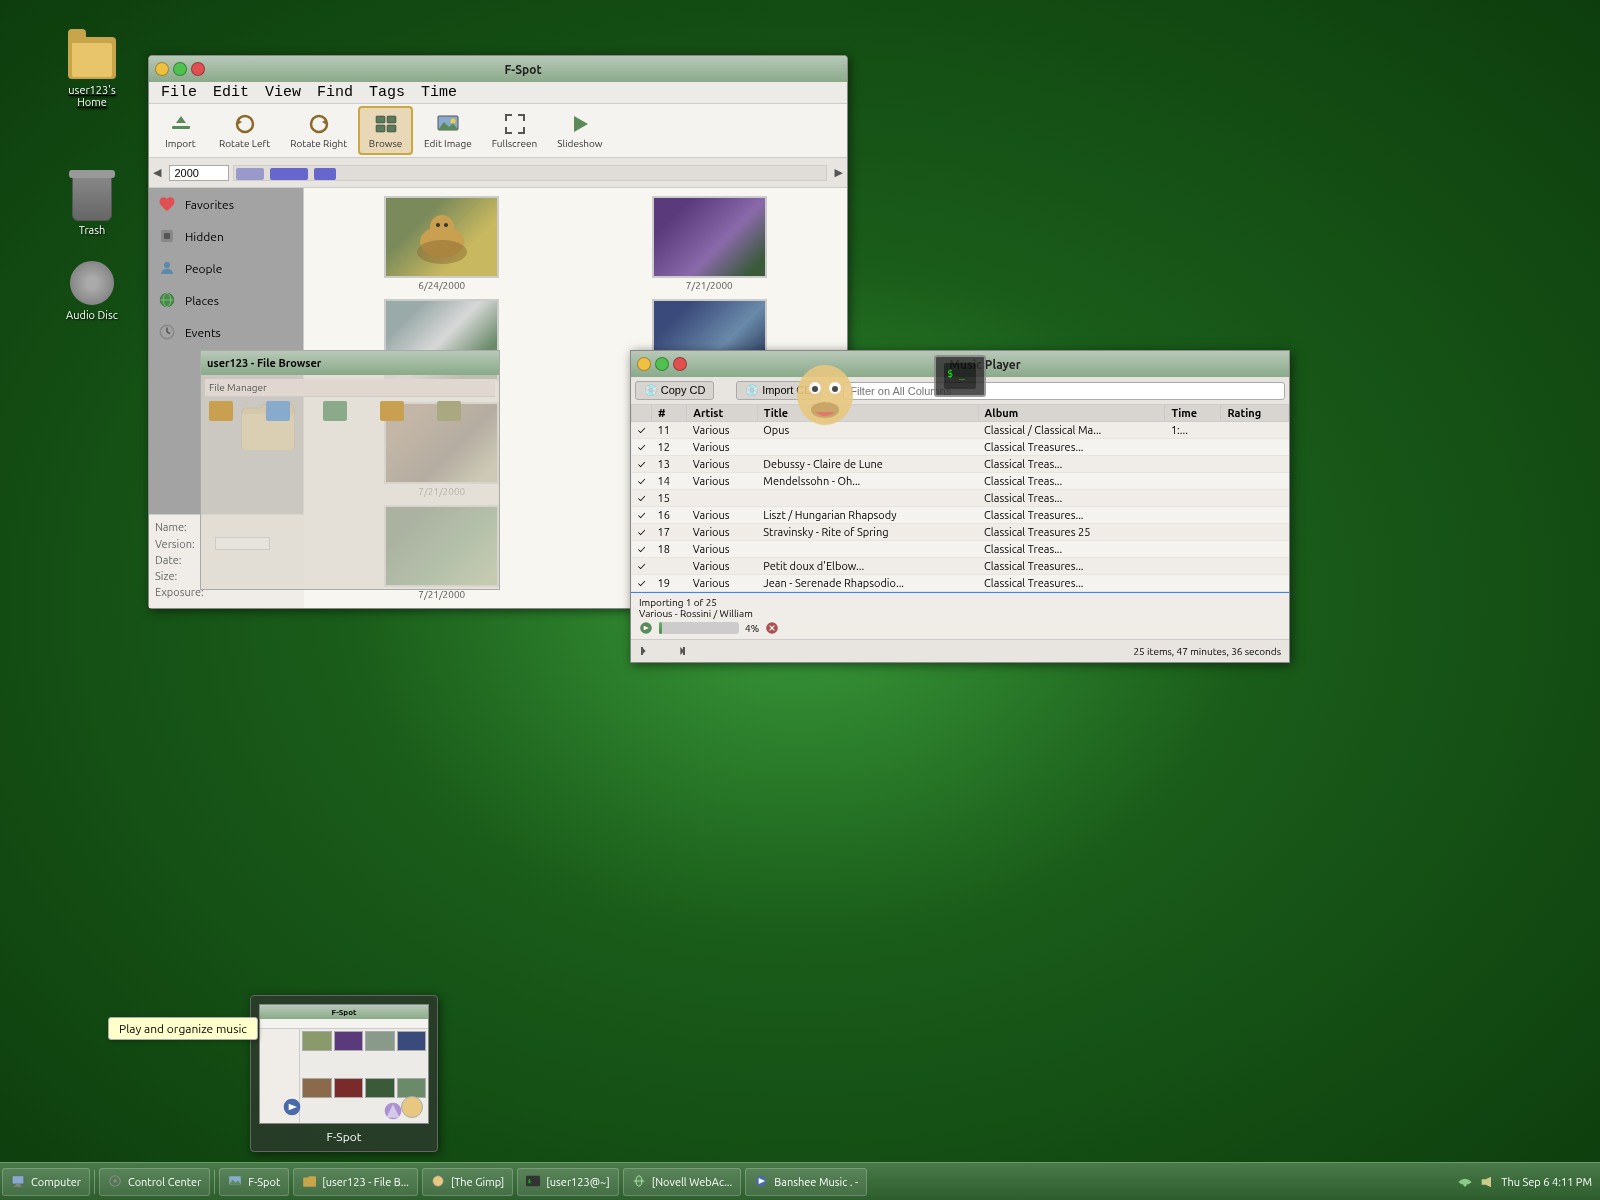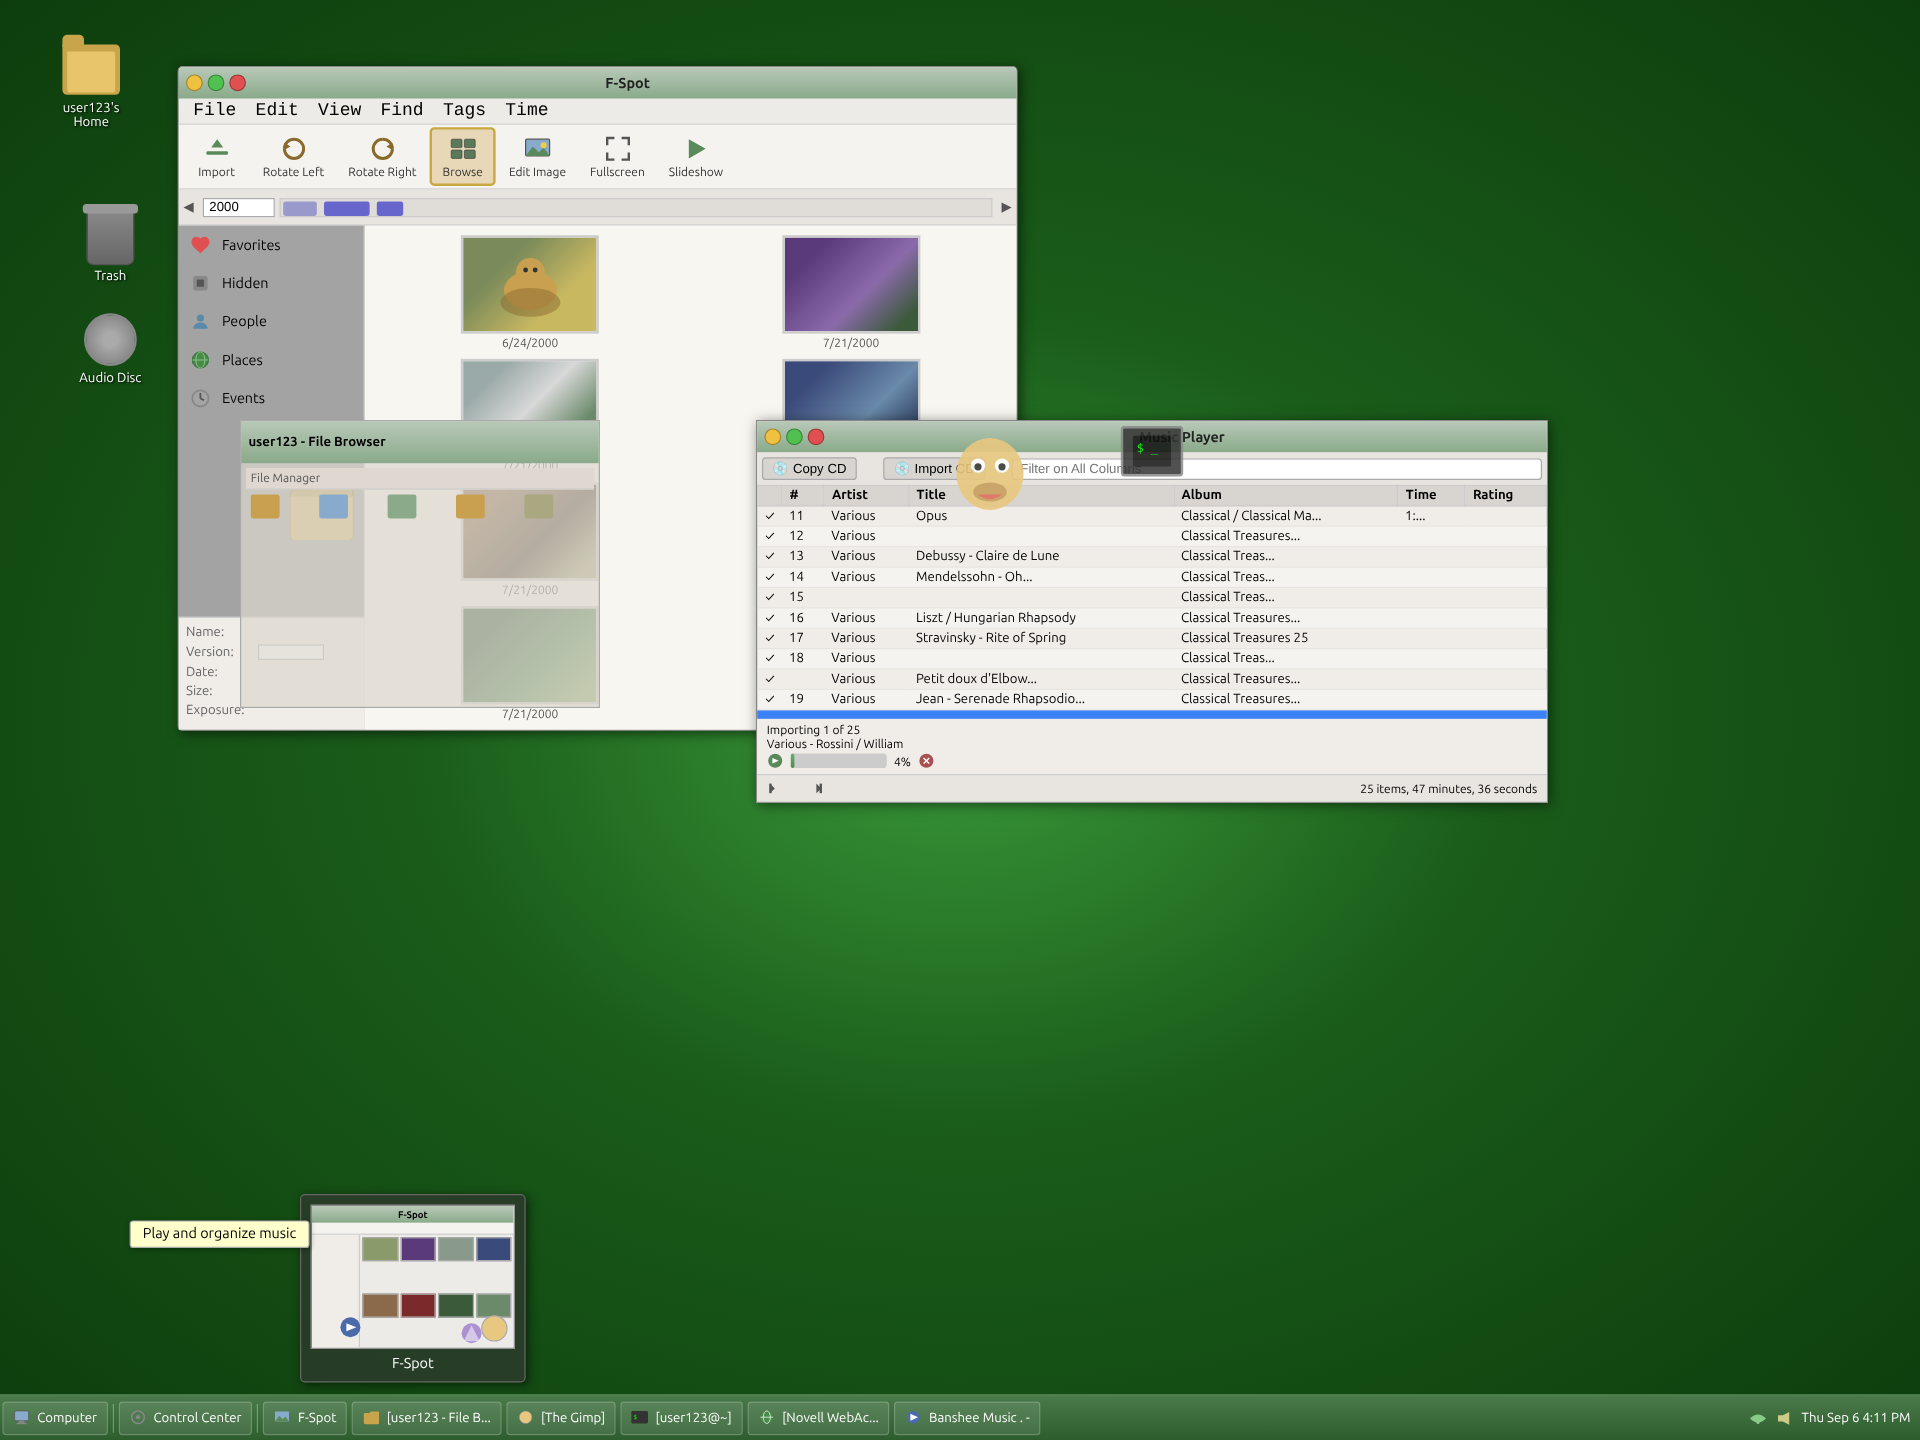--- a/index.html
+++ b/index.html
@@ -376,21 +376,21 @@
       font-size: 10px;
       border-top: 1px solid #ccc;
       display: flex;
       align-items: center;
       gap: 16px;
     }
     .import-progress {
       background: #f0ede8;
       padding: 4px 8px;
       font-size: 10px;
-      border-top: 7px solid #3b82f6;
+      border-top: 1px solid #3b82f6;
     }
     .progress-bar-container {
       background: #ccc;
       border-radius: 3px;
       height: 12px;
       width: 80px;
       display: inline-block;
       vertical-align: middle;
     }
     .progress-bar-fill {
@@ -448,21 +448,21 @@
       gap: 6px;
       font-size: 11px;
       color: white;
     }
   </style>
 </head>
 <body>
 
 <div class="desktop">
 
-  <div class="desktop-icon" style="left:36px; top:30px;">
+  <div class="desktop-icon" style="left:52px; top:30px;text-decoration:underline;">
     <div class="icon-img">
       <div class="icon-folder">
           <div class="icon-folder-inner"></div>
         </div>
     </div>
     <span class="icon-label">user123's Home</span>
   </div>
 
   <div class="desktop-icon" style="left:52px; top:170px;">
     <div class="icon-img">
@@ -841,21 +841,21 @@
         </svg>
       <svg width="16" height="16" viewBox="0 0 24 24">
           <polygon points="14,6 14,18 20,12" fill="#555"></polygon>
           <rect x="18" y="6" width="3" height="12" fill="#555"></rect>
         </svg>
       <span style="margin-left:auto;">25 items, 47 minutes, 36 seconds</span>
     </div>
   </div>
 
   <div style="position:absolute; top:350px; left:200px; width:300px; height:240px; background:rgba(220,215,205,0.7); border:1px solid #aaa; z-index:1;">
-    <div style="background:linear-gradient(to bottom,#b8c8b8,#8aaa8a); height:35px; display:flex; align-items:center; padding:0 6px; font-size:11px; font-weight:bold;">user123 - File Browser</div>
+    <div style="background:linear-gradient(to bottom,#b8c8b8,#8aaa8a); height:24px; display:flex; align-items:center; padding:0 6px; font-size:11px; font-weight:bold;">user123 - File Browser</div>
     <div style="font-size:9px; color:#555; padding:4px; overflow:hidden; height:216px;">
       <div style="background:#e0d8d0; height:18px; border-bottom:1px solid #ccc; display:flex; align-items:center; padding:0 4px; font-size:10px;">File Manager</div>
       <div style="display:grid; grid-template-columns:repeat(5,1fr); gap:3px; padding:4px; overflow:hidden;">
         <div style="width:24px;height:20px;background:#c8a050;border-radius:2px;"></div>
         <div style="width:24px;height:20px;background:#88aacc;border-radius:2px;"></div>
         <div style="width:24px;height:20px;background:#8aaa8a;border-radius:2px;"></div>
         <div style="width:24px;height:20px;background:#c8a050;border-radius:2px;"></div>
         <div style="width:24px;height:20px;background:#aaa880;border-radius:2px;"></div>
       </div>
     </div>

